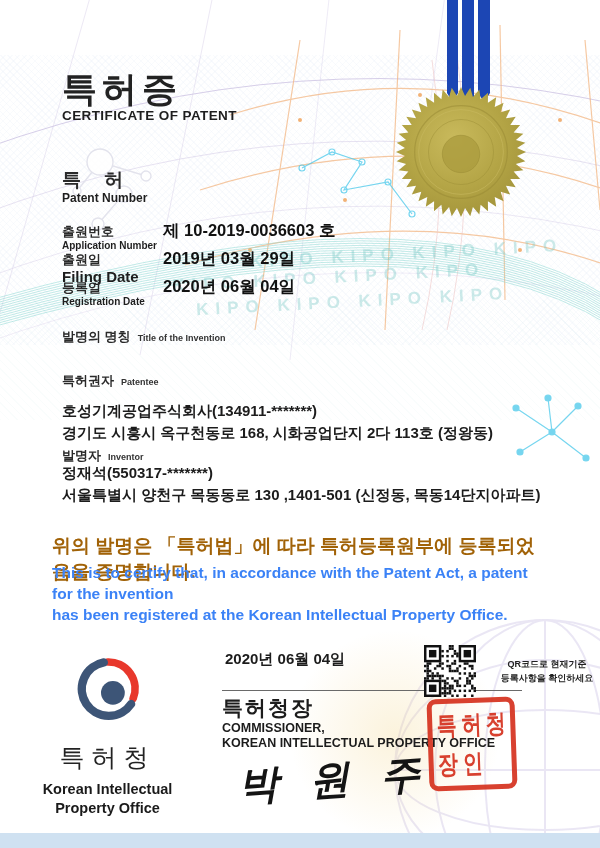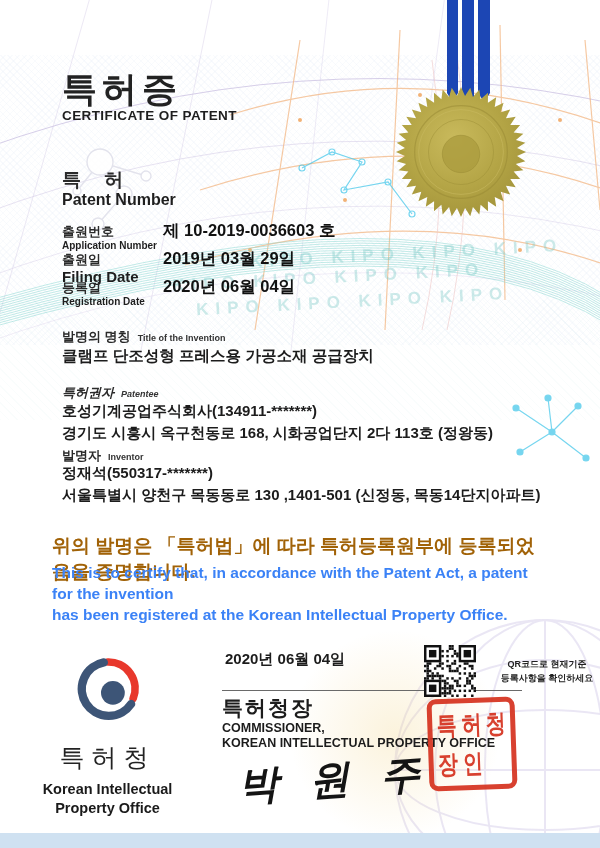--- a/index.html
+++ b/index.html
@@ -29,37 +29,37 @@
 
   
   .title-ko{position:absolute;left:62px;top:66px;font-size:35px;font-weight:bold;letter-spacing:5px;color:#222;}
   .title-en{position:absolute;left:62px;top:108px;font-size:13.5px;font-weight:bold;letter-spacing:.4px;color:#1e1e1e;}
 
   
   .lab-ko{font-weight:bold;color:#2a2a2a;}
   .lab-en{font-weight:bold;color:#1e1e1e;}
   .val{font-weight:bold;color:#111;}
   .f-patent-ko{position:absolute;left:62px;top:167px;font-size:19px;letter-spacing:9px;}
-  .f-patent-en{position:absolute;left:62px;top:191px;font-size:16px;}
+  .f-patent-en{position:absolute;left:62px;top:191px;font-size:12px;}
   .f-patent-val{position:absolute;left:163px;top:165px;font-size:21px;letter-spacing:.5px;}
   .f-app-ko{position:absolute;left:62px;top:223px;font-size:13px;}
   .f-app-en{position:absolute;left:62px;top:240px;font-size:10px;}
   .f-app-val{position:absolute;left:163px;top:220px;font-size:16.5px;}
   .f-fil-ko{position:absolute;left:62px;top:251px;font-size:13px;}
   .f-fil-en{position:absolute;left:62px;top:268px;font-size:15px;}
   .f-fil-val{position:absolute;left:163px;top:248px;font-size:16.5px;}
   .f-reg-ko{position:absolute;left:62px;top:279px;font-size:13px;}
   .f-reg-en{position:absolute;left:62px;top:296px;font-size:10px;}
   .f-reg-val{position:absolute;left:163px;top:276px;font-size:16.5px;}
 
   .sec-label{font-size:13px;font-weight:bold;color:#2a2a2a;}
   .sec-label .en{font-size:9px;font-weight:bold;color:#333;margin-left:7px;}
   .sec-title{position:absolute;left:62px;top:328px;}
   .sec-title-val{position:absolute;left:62px;top:346px;font-size:15.5px;font-weight:bold;}
-  .sec-patentee{position:absolute;left:62px;top:384px;font-style:italic;}
+  .sec-patentee{position:absolute;left:62px;top:372px;}
   .sec-patentee-name{position:absolute;left:62px;top:402px;font-size:15px;font-weight:bold;}
   .sec-patentee-addr{position:absolute;left:62px;top:424px;font-size:15px;font-weight:bold;}
   .sec-inventor{position:absolute;left:62px;top:447px;}
   .sec-inventor-name{position:absolute;left:62px;top:464px;font-size:15px;font-weight:bold;}
   .sec-inventor-addr{position:absolute;left:62px;top:486px;font-size:15px;font-weight:bold;}
 
   .stmt-ko{position:absolute;left:52px;top:533px;width:500px;font-size:19px;font-weight:bold;color:#a16207;}
   .stmt-en{position:absolute;left:52px;top:562px;width:500px;font-size:15.5px;font-weight:bold;line-height:21px;color:#3b82f6;}
 
   .issue-date{position:absolute;left:225px;top:650px;font-size:15px;font-weight:bold;}
@@ -230,21 +230,20 @@
   <div class="f-fil-en lab-en">Filing Date</div>
   <div class="f-fil-val val">2019년  03월  29일</div>
 
   <div class="f-reg-ko lab-ko">등록일</div>
   <div class="f-reg-en lab-en">Registration Date</div>
   <div class="f-reg-val val">2020년  06월  04일</div>
 
   <div class="sec-title sec-label">
     <span>발명의 명칭</span><span class="en">Title of the Invention</span>
   </div>
-  <div class="sec-title-val">클램프 단조성형 프레스용 가공소재 공급장치</div>
 
   <div class="sec-patentee sec-label">
     <span>특허권자</span><span class="en">Patentee</span>
   </div>
   <div class="sec-patentee-name">호성기계공업주식회사(134911-*******)</div>
   <div class="sec-patentee-addr">경기도 시흥시 옥구천동로 168, 시화공업단지 2다 113호 (정왕동)</div>
 
   <div class="sec-inventor sec-label">
     <span>발명자</span><span class="en">Inventor</span>
   </div>

